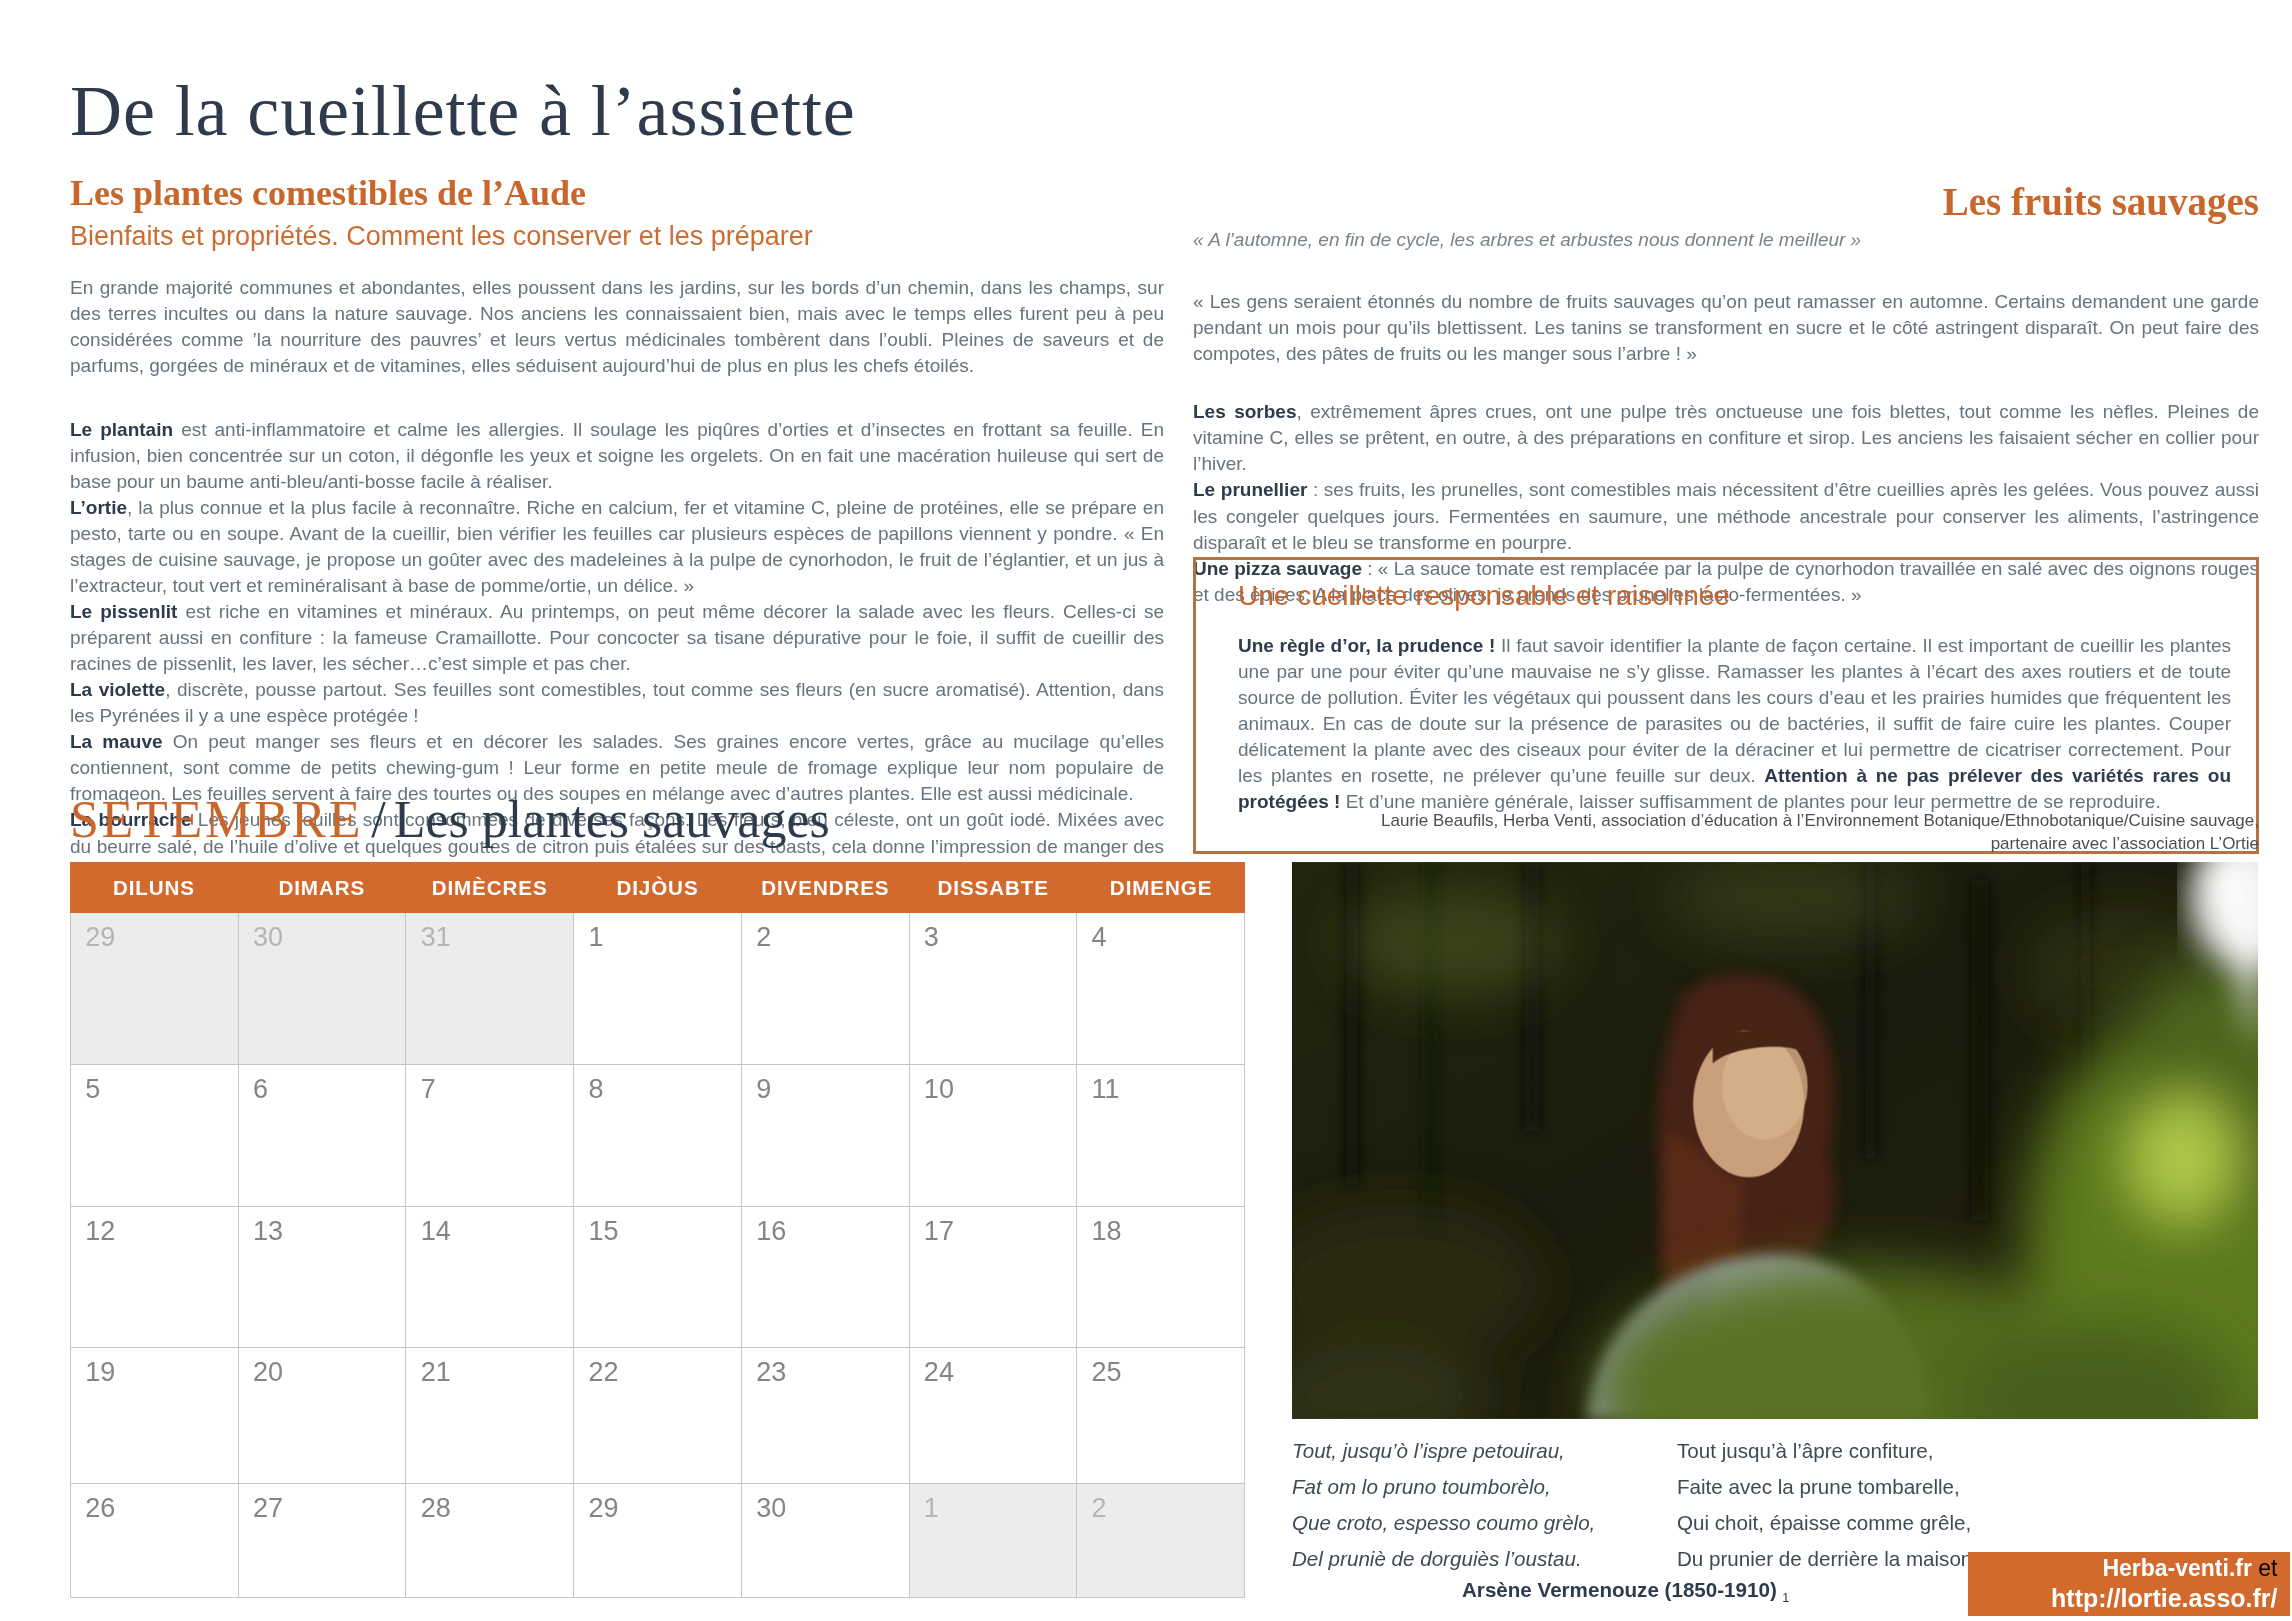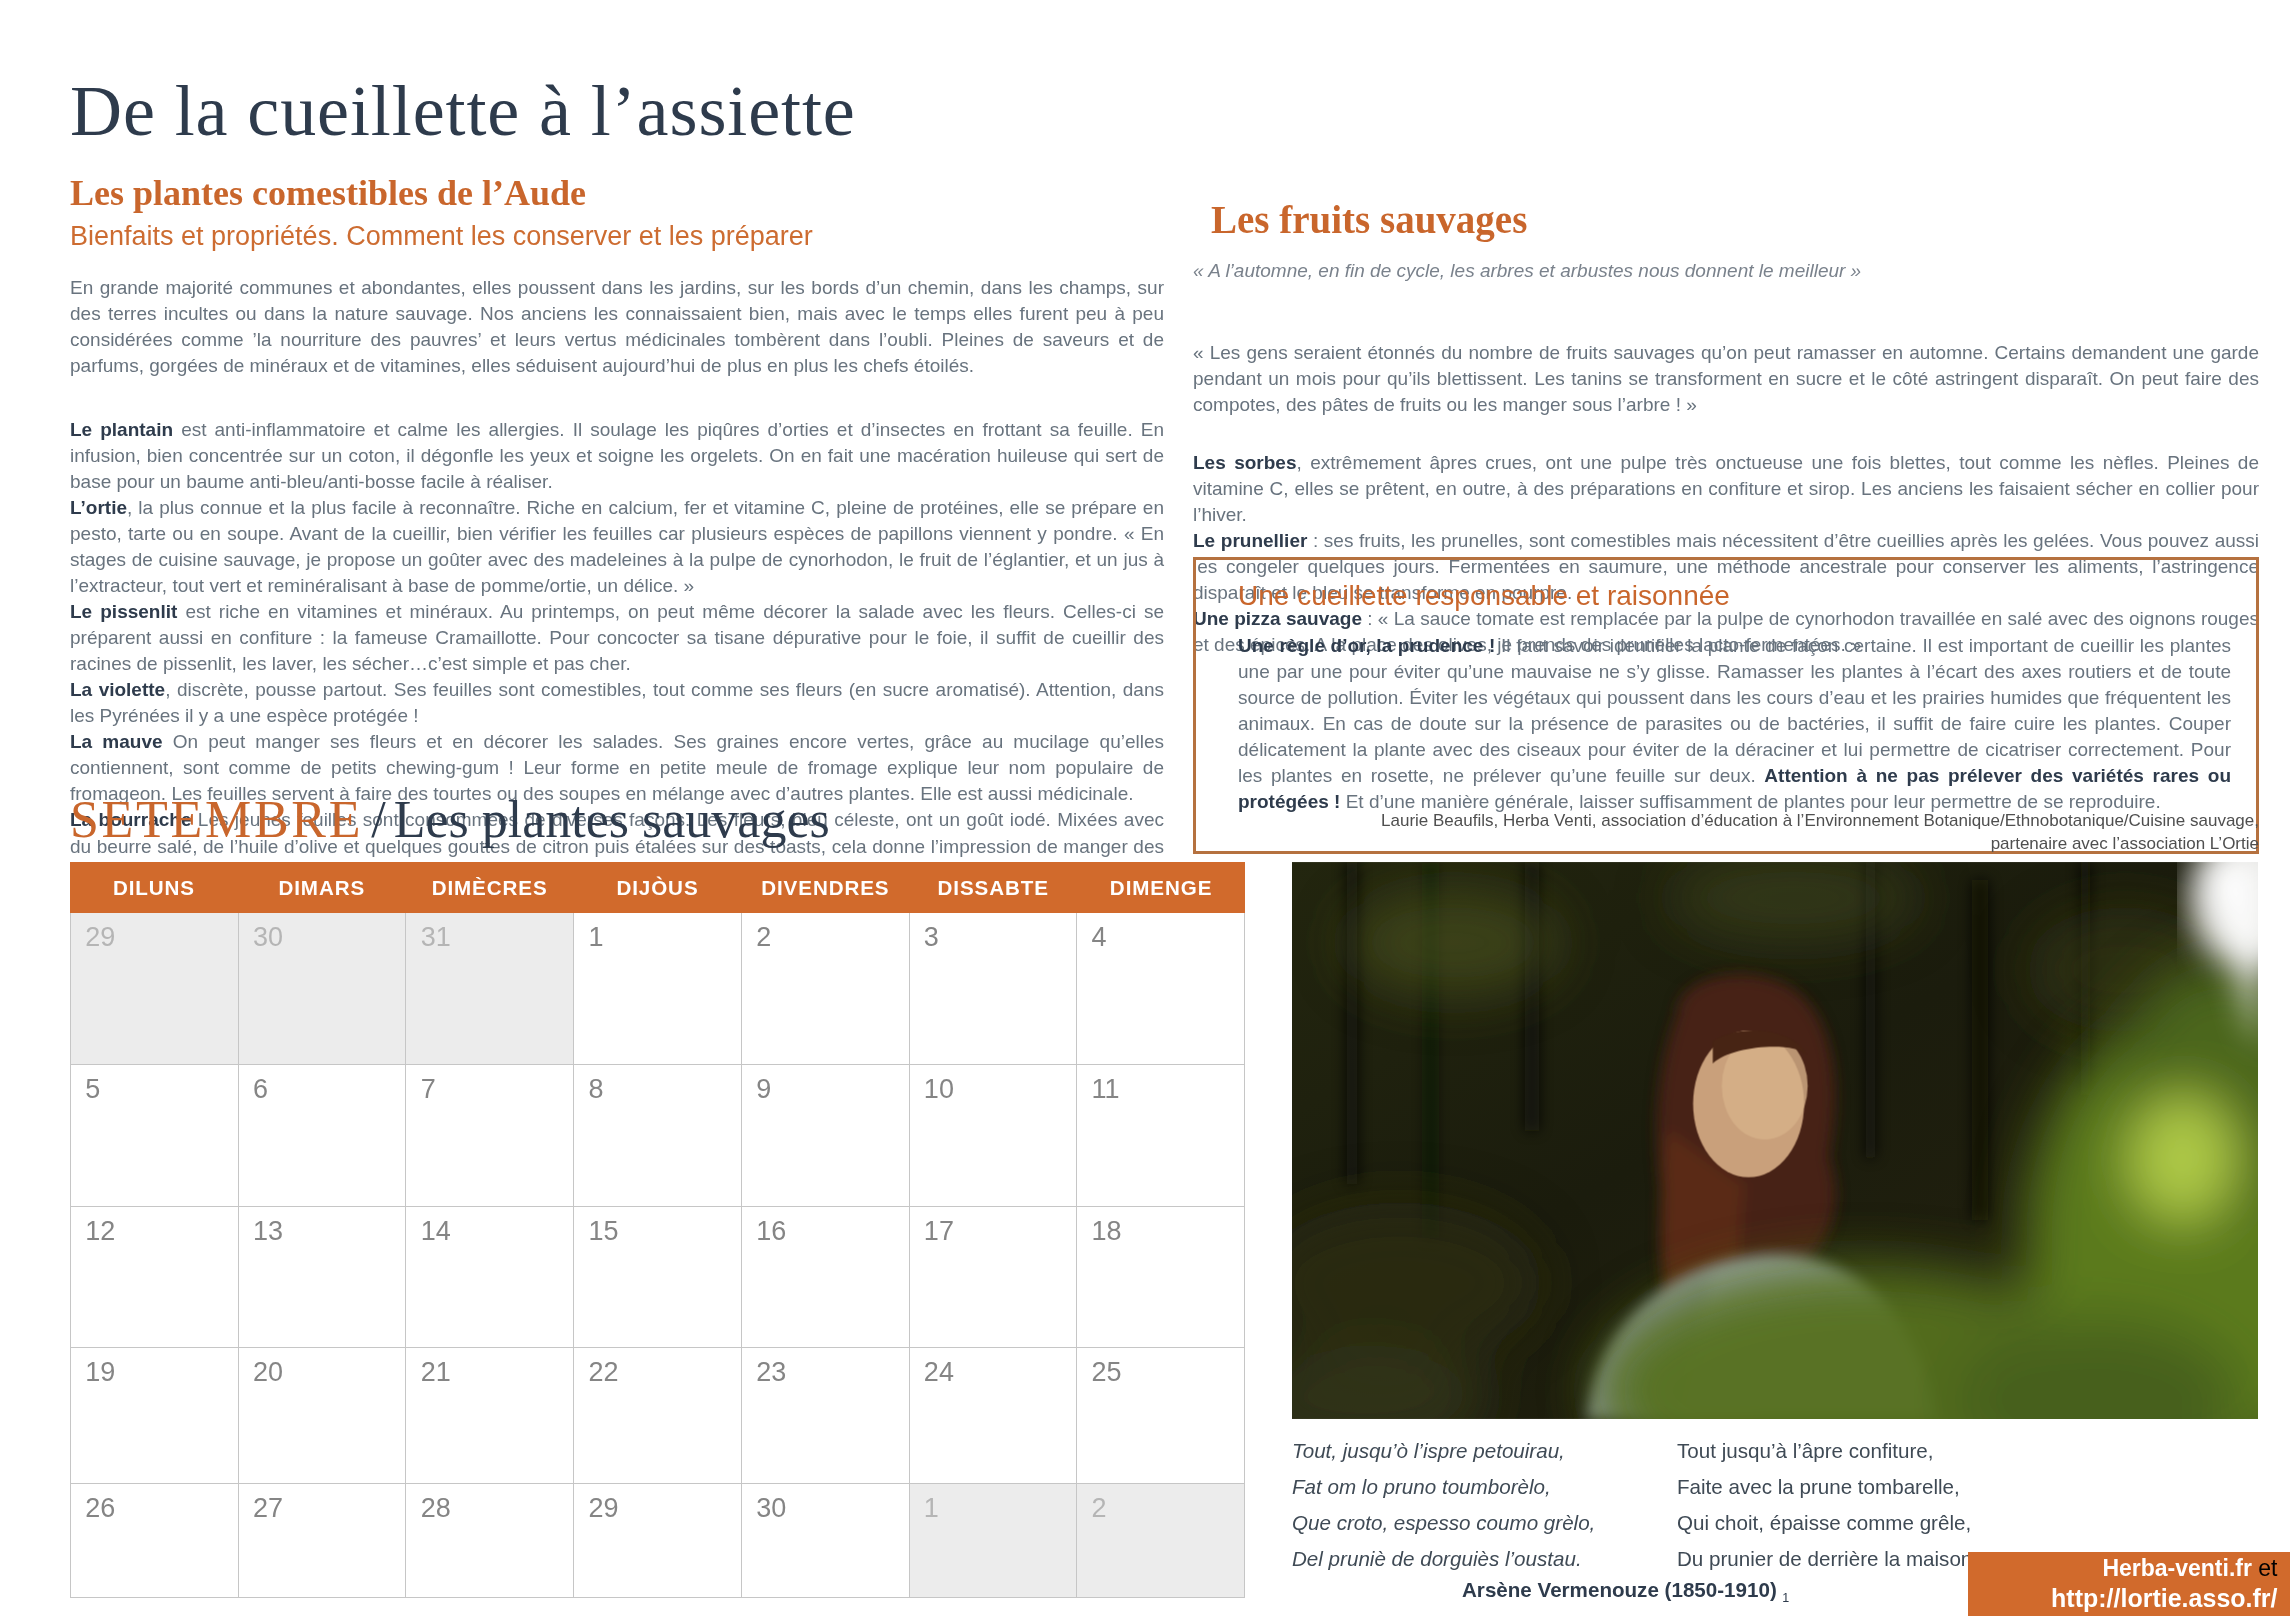--- a/index.html
+++ b/index.html
@@ -30,21 +30,21 @@
   }
   .body-text{
     font-size:19px;color:var(--body);line-height:1.37;
     text-align:justify;margin:0;
   }
   .entry{margin:0}
   .entry b{color:var(--navy)}
 
   .right-heading{
     font-family:"Liberation Serif",serif;font-weight:700;
-    font-size:39px;color:var(--accent);margin:18px;
+    font-size:39px;color:var(--accent);margin:0;text-align:right;
   }
   .right-quote{
     font-size:19px;font-style:italic;color:#7a828c;margin-top:5.4px;
   }
 
   .rbox{
     border:3.6px solid var(--box-border);
     padding:16px 25px 36px 42px;
   }
   .rbox-title{
@@ -113,21 +113,21 @@
       <p class="entry"><b>Le pissenlit</b><span> est riche en vitamines et minéraux. Au printemps, on peut même décorer la salade avec les fleurs. Celles-ci se préparent aussi en confiture : la fameuse Cramaillotte. Pour concocter sa tisane dépurative pour le foie, il suffit de cueillir des racines de pissenlit, les laver, les sécher…c’est simple et pas cher.</span></p>
       <p class="entry"><b>La violette</b><span>, discrète, pousse partout. Ses feuilles sont comestibles, tout comme ses fleurs (en sucre aromatisé). Attention, dans les Pyrénées il y a une espèce protégée !</span></p>
       <p class="entry"><b>La mauve</b><span> On peut manger ses fleurs et en décorer les salades. Ses graines encore vertes, grâce au mucilage qu’elles contiennent, sont comme de petits chewing-gum ! Leur forme en petite meule de fromage explique leur nom populaire de fromageon. Les feuilles servent à faire des tourtes ou des soupes en mélange avec d’autres plantes. Elle est aussi médicinale.</span></p>
       <p class="entry"><b>La bourrache</b><span> Les jeunes feuilles sont consommées de diverses façons. Les fleurs, bleu céleste, ont un goût iodé. Mixées avec du beurre salé, de l’huile d’olive et quelques gouttes de citron puis étalées sur des toasts, cela donne l’impression de manger des huîtres !</span></p>
     </div>
 </div>
 
 <div class="abs" style="left:1193px;top:179px;width:1066px">
   <h2 class="right-heading">Les fruits sauvages</h2>
   <div class="right-quote">« A l’automne, en fin de cycle, les arbres et arbustes nous donnent le meilleur »</div>
-  <p class="body-text" style="margin-top:58px">« Les gens seraient étonnés du nombre de fruits sauvages qu’on peut ramasser en automne. Certains demandent une garde pendant un mois pour qu’ils blettissent. Les tanins se transforment en sucre et le côté astringent disparaît. On peut faire des compotes, des pâtes de fruits ou les manger sous l’arbre ! »</p>
+  <p class="body-text" style="margin-top:38px">« Les gens seraient étonnés du nombre de fruits sauvages qu’on peut ramasser en automne. Certains demandent une garde pendant un mois pour qu’ils blettissent. Les tanins se transforment en sucre et le côté astringent disparaît. On peut faire des compotes, des pâtes de fruits ou les manger sous l’arbre ! »</p>
   <div class="body-text" style="margin-top:32px">
       <p class="entry"><b>Les sorbes</b><span>, extrêmement âpres crues, ont une pulpe très onctueuse une fois blettes, tout comme les nèfles. Pleines de vitamine C, elles se prêtent, en outre, à des préparations en confiture et sirop. Les anciens les faisaient sécher en collier pour l’hiver.</span></p>
       <p class="entry"><b>Le prunellier</b><span> : ses fruits, les prunelles, sont comestibles mais nécessitent d’être cueillies après les gelées. Vous pouvez aussi les congeler quelques jours. Fermentées en saumure, une méthode ancestrale pour conserver les aliments, l’astringence disparaît et le bleu se transforme en pourpre.</span></p>
       <p class="entry"><b>Une pizza sauvage</b><span> : « La sauce tomate est remplacée par la pulpe de cynorhodon travaillée en salé avec des oignons rouges et des épices. A la place des olives, je prends des prunelles lacto-fermentées. »</span></p>
     </div>
 </div>
 
 <div class="rbox abs" style="left:1193px;top:557px;width:1066px">
   <h3 class="rbox-title">Une cueillette responsable et raisonnée</h3>
   <p class="body-text"><b>Une règle d’or, la prudence !</b><span> Il faut savoir identifier la plante de façon certaine. Il est important de cueillir les plantes une par une pour éviter qu’une mauvaise ne s’y glisse. Ramasser les plantes à l’écart des axes routiers et de toute source de pollution. Éviter les végétaux qui poussent dans les cours d’eau et les prairies humides que fréquentent les animaux. En cas de doute sur la présence de parasites ou de bactéries, il suffit de faire cuire les plantes. Couper délicatement la plante avec des ciseaux pour éviter de la déraciner et lui permettre de cicatriser correctement. Pour les plantes en rosette, ne prélever qu’une feuille sur deux. </span><b>Attention à ne pas prélever des variétés rares ou protégées !</b><span> Et d’une manière générale, laisser suffisamment de plantes pour leur permettre de se reproduire.</span></p>

